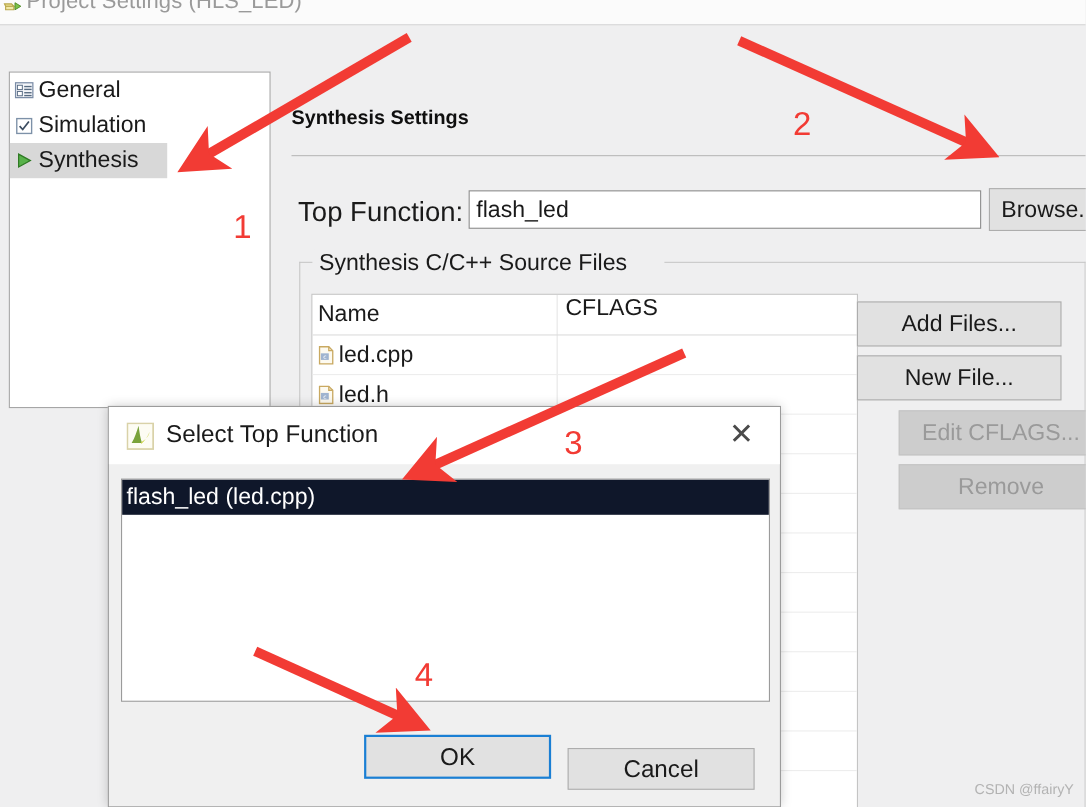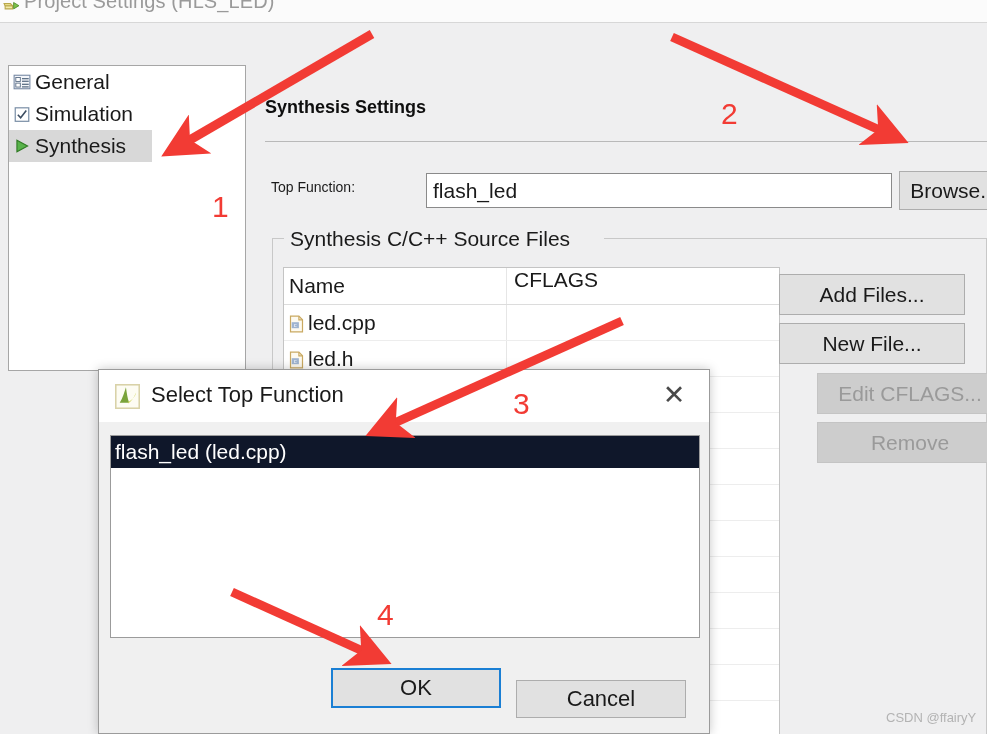--- a/index.html
+++ b/index.html
@@ -50,21 +50,21 @@
     position:absolute;left:265px;top:74px;
     font-size:18px;font-weight:bold;color:#0f0f0f;white-space:nowrap;
   }
   #title-rule{
     position:absolute;left:265px;top:118px;width:722px;height:1px;
     background:#b9b9b9;
   }
 
   #topfn-label{
     position:absolute;left:271px;top:156px;
-    font-size:14px;color:#1a1a1a;white-space:nowrap;
+    font-size:25px;color:#1a1a1a;white-space:nowrap;
   }
   #topfn-input{
     position:absolute;left:426px;top:150px;width:466px;height:35px;
     background:#fff;border:1px solid #8a8a8a;box-sizing:border-box;
     font-size:21px;color:#1a1a1a;padding:0 6px;line-height:33px;
     font-family:"Liberation Sans", sans-serif;
   }
   #browse-btn{
     position:absolute;left:899px;top:148px;width:110px;height:39px;
     background:#e1e1e1;border:1px solid #adadad;box-sizing:border-box;

